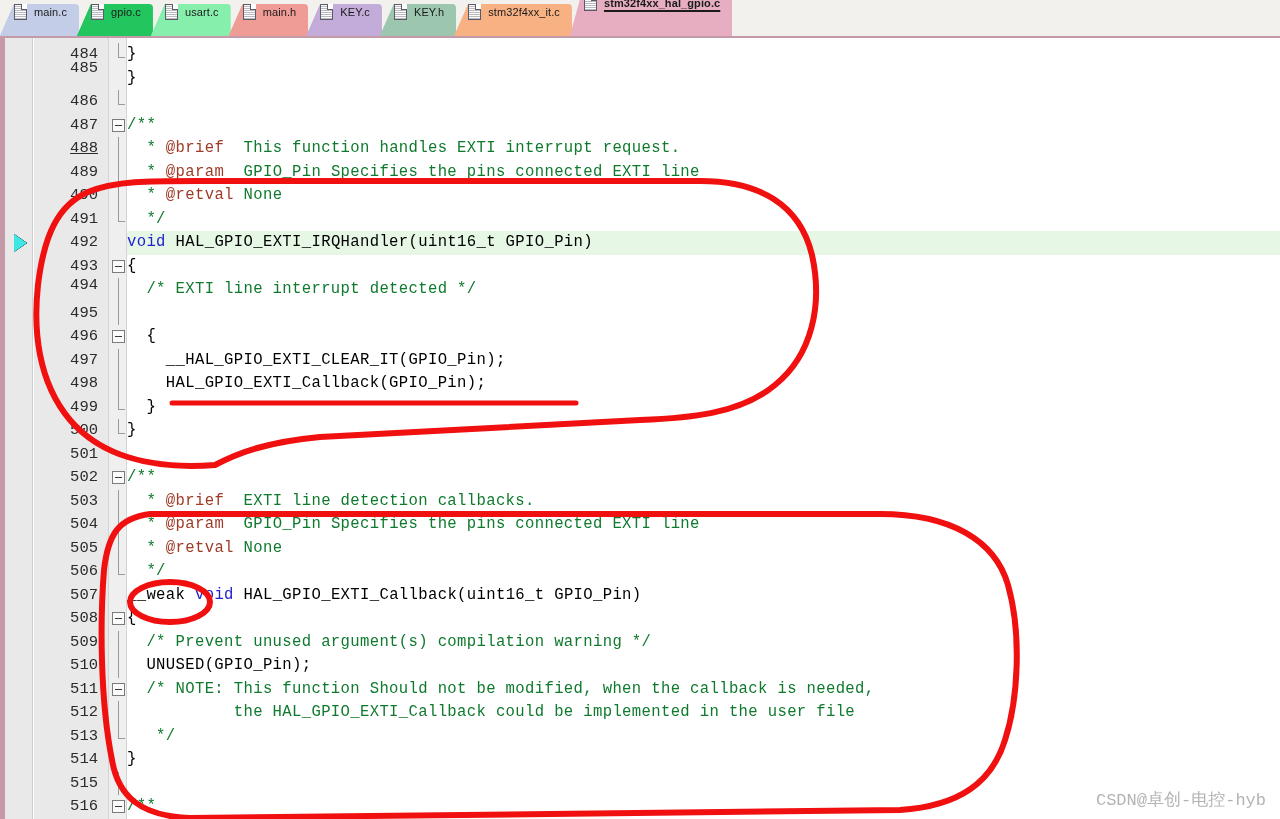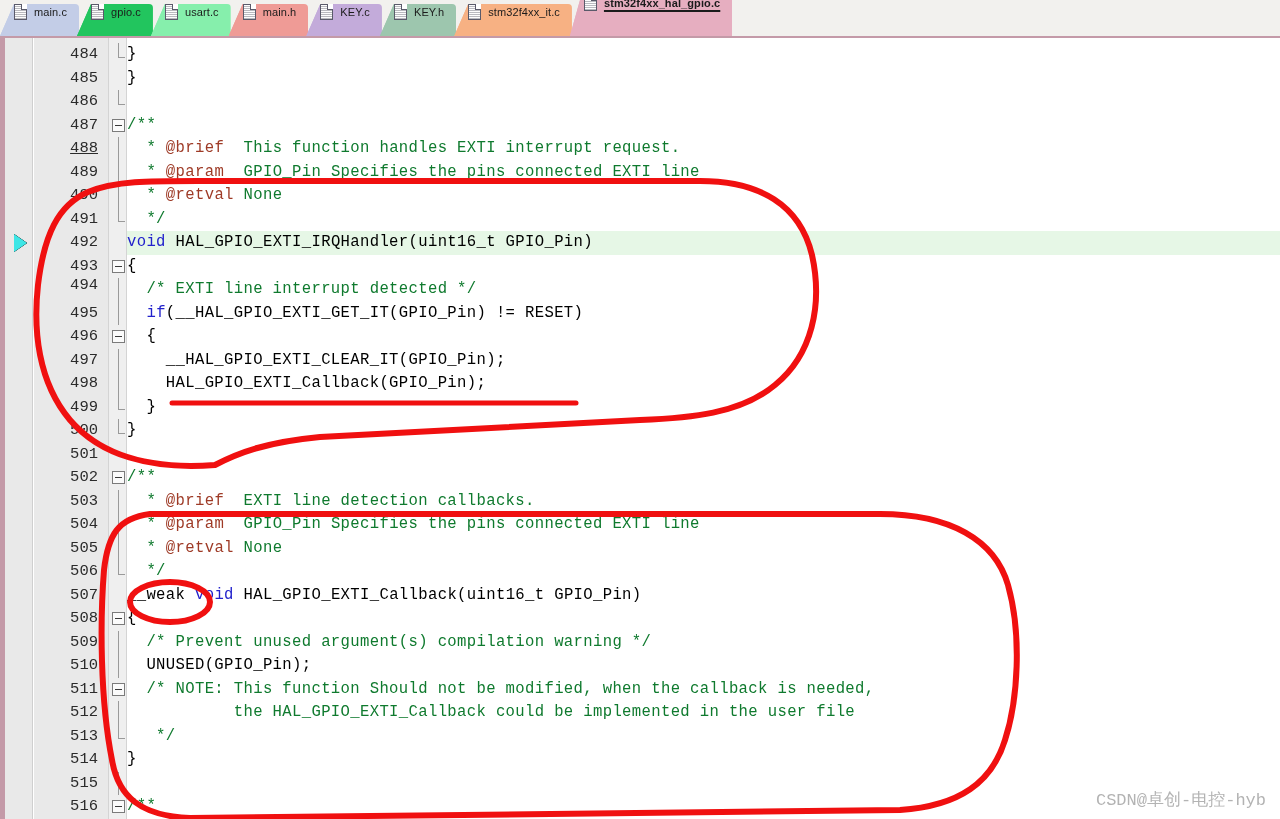--- a/index.html
+++ b/index.html
@@ -247,21 +247,21 @@
       </div>
   </div>
 
   <div id="editor">
     <div id="left-rule"></div>
     <div id="breakpoint-gutter">
       <div id="exec-arrow" style="top: 196px;"></div>
     </div>
     <div id="linenum-gutter">
         <div class="lnum" style="top: 5px;">484</div>
-        <div class="lnum" style="top: 29px;">485</div>
+        <div class="lnum" style="top: 19px;">485</div>
         <div class="lnum" style="top: 52px;">486</div>
         <div class="lnum" style="top: 75.5px;">487</div>
         <div class="lnum" style="top: 99px; text-decoration: underline;">488</div>
         <div class="lnum" style="top: 122.5px;">489</div>
         <div class="lnum" style="top: 146px;">490</div>
         <div class="lnum" style="top: 169.5px;">491</div>
         <div class="lnum" style="top: 193px;">492</div>
         <div class="lnum" style="top: 216.5px;">493</div>
         <div class="lnum" style="top: 236px; text-align: right;">494</div>
         <div class="lnum" style="top: 263.5px;">495</div>
@@ -330,21 +330,20 @@
         <div class="codetext" style="top: 52px;"><span class="t-pln"></span></div>
         <div class="codetext" style="top: 75.5px;"><span class="t-cmt">/**</span></div>
         <div class="codetext" style="top: 99px;"><span class="t-cmt">  * </span><span class="t-tag">@brief</span><span class="t-cmt">  This function handles EXTI interrupt request.</span></div>
         <div class="codetext" style="top: 122.5px;"><span class="t-cmt">  * </span><span class="t-tag">@param</span><span class="t-cmt">  GPIO_Pin Specifies the pins connected EXTI line</span></div>
         <div class="codetext" style="top: 146px;"><span class="t-cmt">  * </span><span class="t-tag">@retval</span><span class="t-cmt"> None</span></div>
         <div class="codetext" style="top: 169.5px;"><span class="t-cmt">  */</span></div>
         <div class="hl-line" style="top: 193px; background: rgb(230, 247, 230);"></div>
         <div class="codetext" style="top: 193px;"><span class="t-kw">void</span><span class="t-pln"> HAL_GPIO_EXTI_IRQHandler(uint16_t GPIO_Pin)</span></div>
         <div class="codetext" style="top: 216.5px;"><span class="t-pln">{</span></div>
         <div class="codetext" style="top: 240px;"><span class="t-cmt">  /* EXTI line interrupt detected */</span></div>
-        <div class="codetext" style="top: 263.5px;"><span class="t-pln">  </span><span class="t-kw">if</span><span class="t-pln">(__HAL_GPIO_EXTI_GET_IT(GPIO_Pin) != RESET)</span></div>
         <div class="codetext" style="top: 287px;"><span class="t-pln">  {</span></div>
         <div class="codetext" style="top: 310.5px;"><span class="t-pln">    __HAL_GPIO_EXTI_CLEAR_IT(GPIO_Pin);</span></div>
         <div class="codetext" style="top: 334px;"><span class="t-pln">    HAL_GPIO_EXTI_Callback(GPIO_Pin);</span></div>
         <div class="codetext" style="top: 357.5px;"><span class="t-pln">  }</span></div>
         <div class="codetext" style="top: 381px;"><span class="t-pln">}</span></div>
         <div class="codetext" style="top: 404.5px;"><span class="t-pln"></span></div>
         <div class="codetext" style="top: 428px;"><span class="t-cmt">/**</span></div>
         <div class="codetext" style="top: 451.5px;"><span class="t-cmt">  * </span><span class="t-tag">@brief</span><span class="t-cmt">  EXTI line detection callbacks.</span></div>
         <div class="codetext" style="top: 475px;"><span class="t-cmt">  * </span><span class="t-tag">@param</span><span class="t-cmt">  GPIO_Pin Specifies the pins connected EXTI line</span></div>
         <div class="codetext" style="top: 498.5px;"><span class="t-cmt">  * </span><span class="t-tag">@retval</span><span class="t-cmt"> None</span></div>

